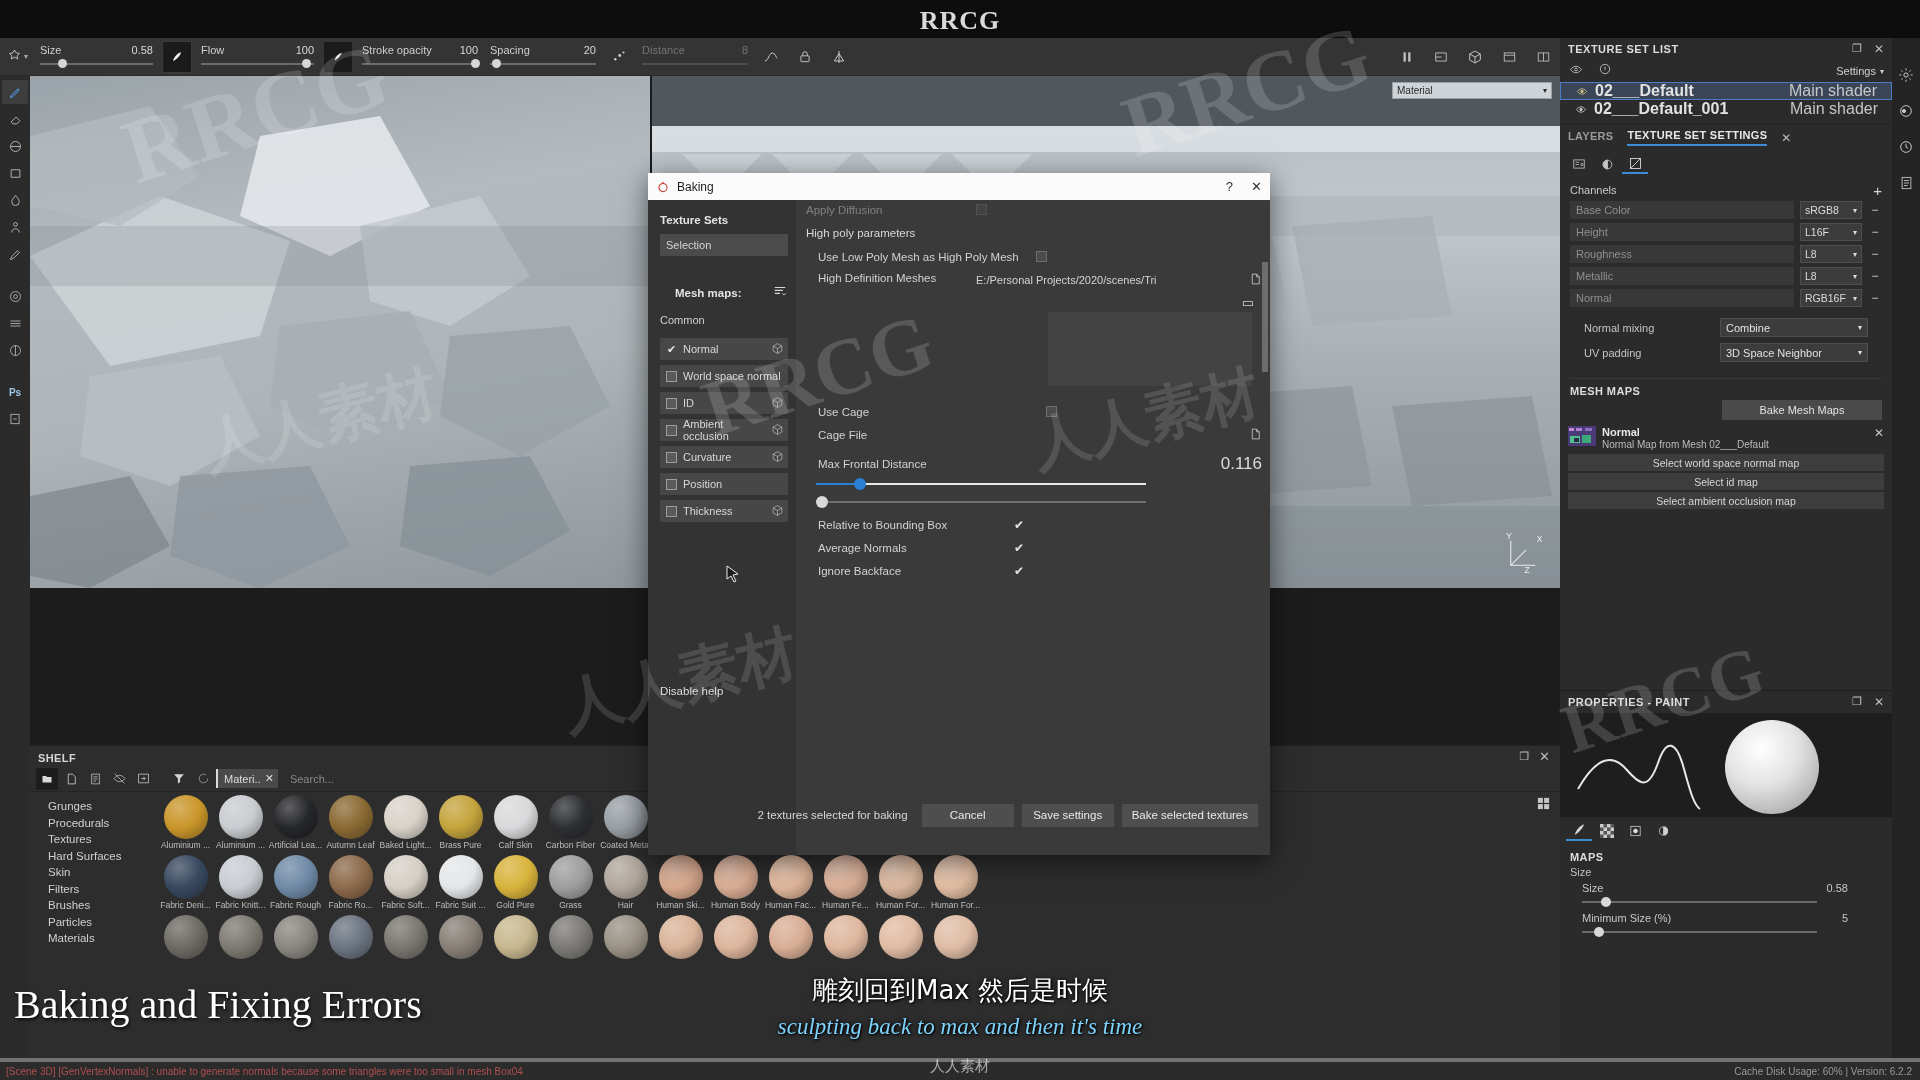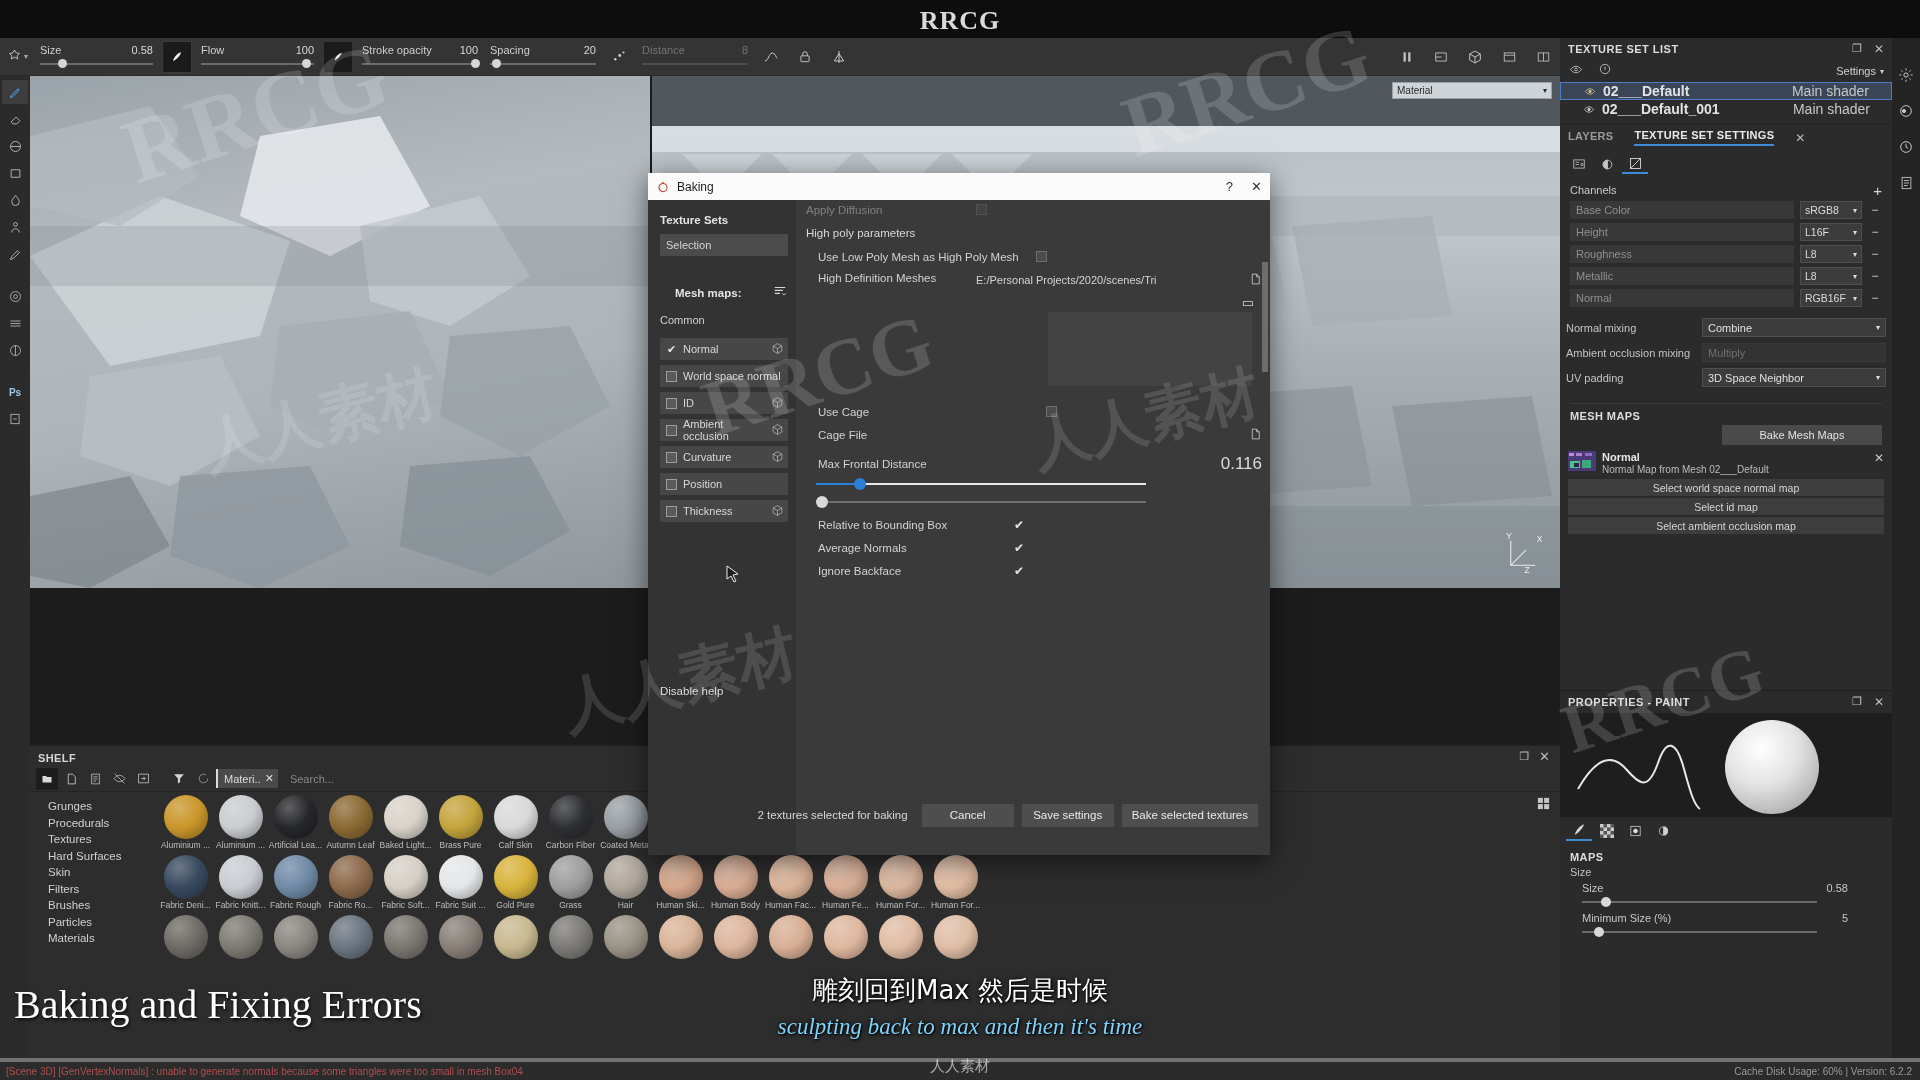--- a/index.html
+++ b/index.html
@@ -111,27 +111,27 @@
   .pnl-header {
     display:flex; align-items:center; justify-content:space-between;
     height: 22px; padding: 0 8px; background:#2b2b2b;
   }
   .pnl-title { font-size: 11px; font-weight: bold; letter-spacing: .5px; color:#dcdcdc; }
   .pnl-btns { display:flex; gap:12px; color:#bfbfbf; font-size:12px; }
 
   .tsl-toolbar { display:flex; align-items:center; height:22px; padding: 0 8px; gap: 14px; }
   .tsl-settings { margin-left:auto; display:flex; align-items:center; gap:4px; font-size:11px; color:#d0d0d0;}
   .tsl-row {
-    display:flex; align-items:center; height: 18px; padding: 0 22px; font-size: 14px;
+    display:flex; align-items:center; height: 18px; padding: 0 14px; font-size: 16px;
   }
   .tsl-row.sel { background:#3a4658; border: 1px solid #4b7ec4; }
   .tsl-name { font-weight: bold; color:#e2e2e2; margin-left: 6px; }
   .tsl-shader { margin-left:auto; color:#c6c6c6; font-weight: normal; }
 
-  .tabbar { display:flex; align-items:center; gap:21px; height:26px; padding: 0 8px; border-top:1px solid #232323; }
+  .tabbar { display:flex; align-items:center; gap:14px; height:26px; padding: 0 8px; border-top:1px solid #232323; }
   .tab { font-size:11px; font-weight:bold; color:#9a9a9a; letter-spacing:.3px; padding-bottom:3px;}
   .tab.active { color:#e8e8e8; border-bottom: 2px solid #3d8bd4; }
   .tab-close { color:#bbb; font-size:12px; }
 
   .subtabs { display:flex; gap: 2px; padding: 4px 6px; }
   .subtab { width:26px;height:20px; display:flex;align-items:center;justify-content:center; color:#c4c4c4;}
   .subtab.active { border-bottom: 2px solid #3d8bd4; }
 
   .sect-title { font-size:11px; color:#c9c9c9; padding: 6px 10px 3px 10px; display:flex; align-items:center;}
   .sect-title.strong { font-weight:bold; letter-spacing:.4px; color:#ddd; }
@@ -141,21 +141,21 @@
   .chan-name {
     flex:1; height:18px; background:#383838; font-size:11px; color:#8f8f8f;
     display:flex; align-items:center; padding-left:6px;
   }
   .chan-fmt {
     width: 62px; height:18px; background:#3c3c3c; border:1px solid #4e4e4e; font-size:10.5px;
     color:#dcdcdc; display:flex; align-items:center; justify-content:space-between; padding: 0 4px;
   }
   .chan-minus { width:14px; text-align:center; color:#c9c9c9; font-size:12px;}
 
-  .prop-row { display:flex; align-items:center; padding: 3px 6px; gap: 6px; }
+  .prop-row { display:flex; align-items:center; padding: 3px 24px; gap: 6px; }
   .prop-label { width: 130px; font-size: 11px; color:#c4c4c4; }
   .prop-select {
     flex:1; height: 19px; background:#3c3c3c; border:1px solid #4e4e4e; font-size:11px; color:#e0e0e0;
     display:flex; align-items:center; justify-content:space-between; padding: 0 5px;
   }
   .prop-select.dim { color:#6f6f6f; border-color:#3a3a3a; background:#333; }
 
   .btn-wide {
     height: 20px; background:#4a4a4a; font-size:11px; color:#e2e2e2;
     display:flex; align-items:center; justify-content:center;
@@ -982,26 +982,20 @@
 
       <div style="height:6px;"></div>
       <div class="prop-row">
         <span class="prop-label">Normal mixing</span>
         <span class="prop-select">
           <span>Combine</span>
           <span style="font-size:8px;">▾</span>
         </span>
       </div>
       <div class="prop-row">
-        <span class="prop-label">Ambient occlusion mixing</span>
-        <span class="prop-select dim">
-          <span>Multiply</span>
-        </span>
-      </div>
-      <div class="prop-row">
         <span class="prop-label">UV padding</span>
         <span class="prop-select">
           <span>3D Space Neighbor</span>
           <span style="font-size:8px;">▾</span>
         </span>
       </div>
 
       <div style="height:8px;border-bottom:1px solid #3a3a3a;margin:6px 10px 0 10px;"></div>
       <div class="sect-title strong">MESH MAPS</div>
       <div style="display:flex;justify-content:flex-end;padding:0 10px;">

